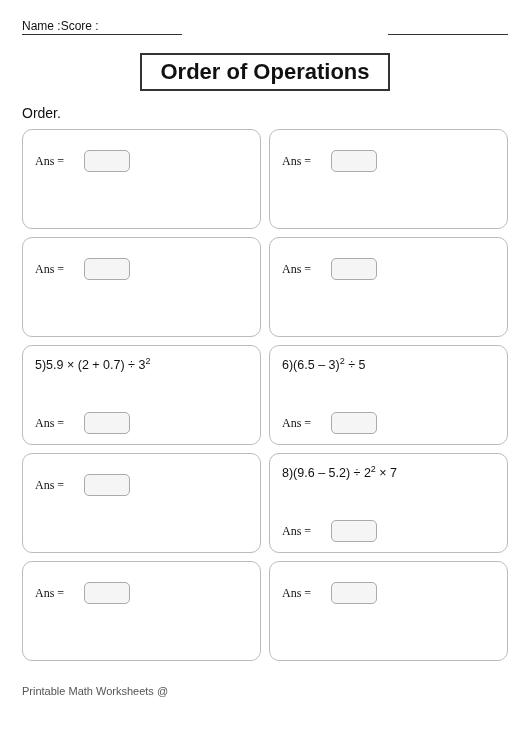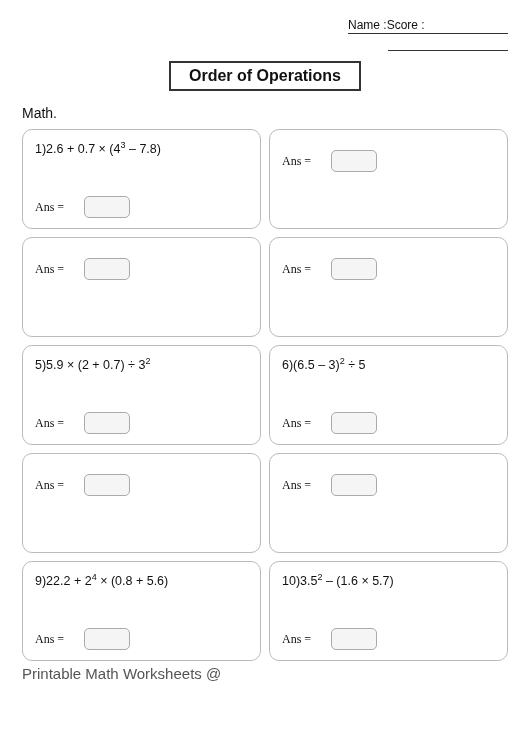--- a/index.html
+++ b/index.html
@@ -9,43 +9,42 @@
       width: 530px;
       min-height: 749px;
       padding: 18px 22px 16px 22px;
       font-size: 13px;
       color: #111;
     }
     .header-row {
       display: flex;
       justify-content: space-between;
       align-items: flex-end;
-      margin-bottom: 10px;
-      flex-direction: column;
+      margin-bottom: 18px;
     }
     .name-score {
       font-size: 12px;
       border-bottom: 1px solid #333;
       min-width: 160px;
       padding-bottom: 1px;
     }
     .date-line {
       border-bottom: 1px solid #333;
       min-width: 120px;
       padding-bottom: 1px;
     }
     .title-box {
       text-align: center;
       margin-bottom: 14px;
     }
     .title-box span {
       display: inline-block;
       border: 2px solid #333;
       padding: 4px 18px;
-      font-size: 16px;
+      font-size: 22px;
       font-weight: bold;
     }
     .solve-label {
       font-size: 14px;
       margin-bottom: 8px;
     }
     .problems-grid {
       display: grid;
       grid-template-columns: 1fr 1fr;
       gap: 8px;
@@ -76,47 +75,46 @@
       font-size: 12px;
     }
     .ans-box {
       width: 46px;
       height: 22px;
       border: 1.5px solid #aaa;
       border-radius: 5px;
       background: #f5f5f5;
     }
     .footer {
-      margin-top: 4px;
-      font-size: 15px;
+      margin-top: 24px;
+      font-size: 11px;
       color: #555;
     }
     sup {
       font-size: 9px;
       vertical-align: super;
       line-height: 0;
     }
   </style>
 </head>
 <body>
 
 <div class="header-row">
   <div class="name-score">Name :Score :</div>
   <div class="date-line">&nbsp;</div>
 </div>
 
 <div class="title-box">
   <span>Order of Operations</span>
 </div>
 
-<div class="solve-label">Math.</div>
+<div class="solve-label">Order.</div>
 
 <div class="problems-grid" id="problems-grid">
 <div class="problem-cell">
-      <div class="problem-text">1)2.6 + 0.7 × (4<sup>3</sup> – 7.8)</div>
       <div class="ans-row">
         <span class="ans-label">Ans =</span>
         <div class="ans-box"></div>
       </div>
     </div>
     <div class="problem-cell">
       <div class="ans-row">
         <span class="ans-label">Ans =</span>
         <div class="ans-box"></div>
       </div>
@@ -147,34 +145,33 @@
         <div class="ans-box"></div>
       </div>
     </div>
     <div class="problem-cell">
       <div class="ans-row">
         <span class="ans-label">Ans =</span>
         <div class="ans-box"></div>
       </div>
     </div>
     <div class="problem-cell">
+      <div class="problem-text">8)(9.6 – 5.2) ÷ 2<sup>2</sup> × 7</div>
       <div class="ans-row">
         <span class="ans-label">Ans =</span>
         <div class="ans-box"></div>
       </div>
     </div>
     <div class="problem-cell">
-      <div class="problem-text">9)22.2 + 2<sup>4</sup> × (0.8 + 5.6)</div>
       <div class="ans-row">
         <span class="ans-label">Ans =</span>
         <div class="ans-box"></div>
       </div>
     </div>
     <div class="problem-cell">
-      <div class="problem-text">10)3.5<sup>2</sup> – (1.6 × 5.7)</div>
       <div class="ans-row">
         <span class="ans-label">Ans =</span>
         <div class="ans-box"></div>
       </div>
     </div>
   </div>
 
 <div class="footer">Printable Math Worksheets @</div>
 
 </body></html>

